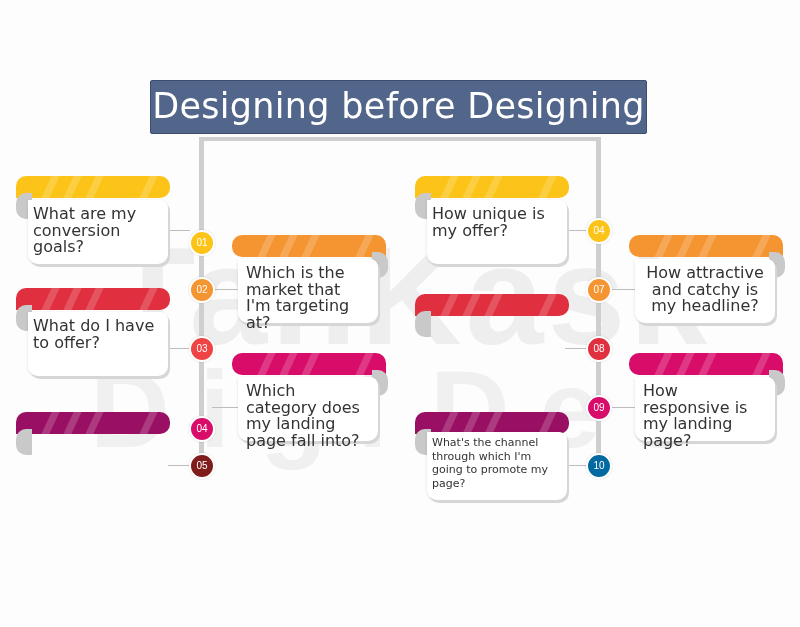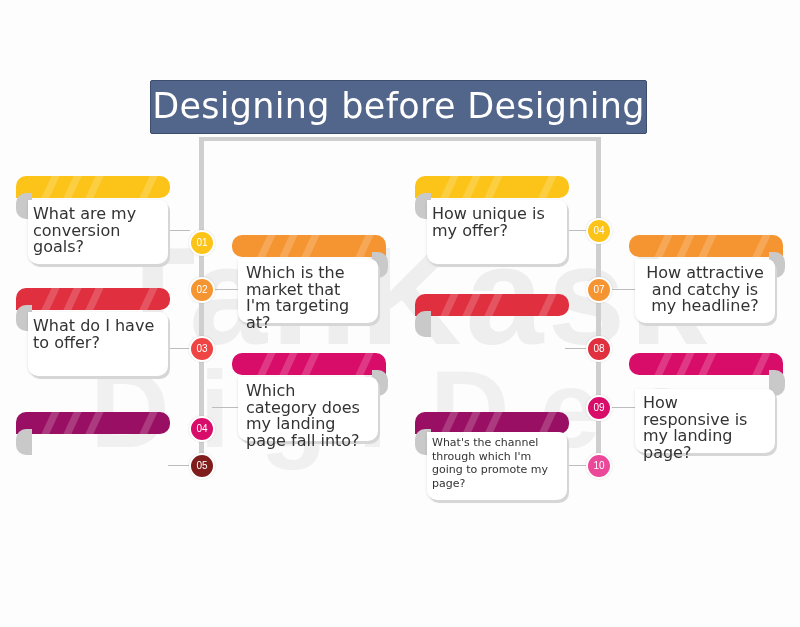--- a/index.html
+++ b/index.html
@@ -162,33 +162,33 @@
 <div class="circle" style="left:586px; top:336px; background:#e0303f;">08</div>
 
 <div class="card right" style="left:629px; top:353px; width:156px; height:90px;">
   <div class="tab" style="width:154px; background:#d80d6a;">
     <span class="stripe" style="left:30px"></span>
       <span class="stripe" style="left:52px"></span>
       <span class="stripe" style="left:74px"></span>
       <span class="stripe" style="left:128px"></span>
   </div>
   <div class="fold"></div>
-  <div class="body" style="left:6px; top:24px; width:140px; height:64px; padding-left:8px;margin-top:12px;">
+  <div class="body" style="left:6px; top:24px; width:140px; height:64px; padding-left:8px;">
     <div class="q">How responsive is my landing page?</div>
   </div>
 </div>
 <div class="conn" style="left:609px; top:407px; width:26px;"></div>
 <div class="circle" style="left:586px; top:395px; background:#d80d6a;">09</div>
 
 <div class="card left" style="left:415px; top:412px; width:156px; height:90px;">
   <div class="tab" style="width:154px; background:#990f63;">
     <span class="stripe" style="left:30px"></span>
       <span class="stripe" style="left:52px"></span>
       <span class="stripe" style="left:74px"></span>
       <span class="stripe" style="left:128px"></span>
   </div>
   <div class="fold"></div>
   <div class="body" style="left:12px; top:20px; width:140px; height:68px; padding-top:4px;">
     <div class="q small">What's the channel through which I'm going to promote my page?</div>
   </div>
 </div>
 <div class="conn" style="left:565px; top:465px; width:22px;"></div>
-<div class="circle" style="left:586px; top:453px; background:#ec4899;">10</div>
+<div class="circle" style="left:586px; top:453px; background:#0369a1;">10</div>
 
 </body></html>

